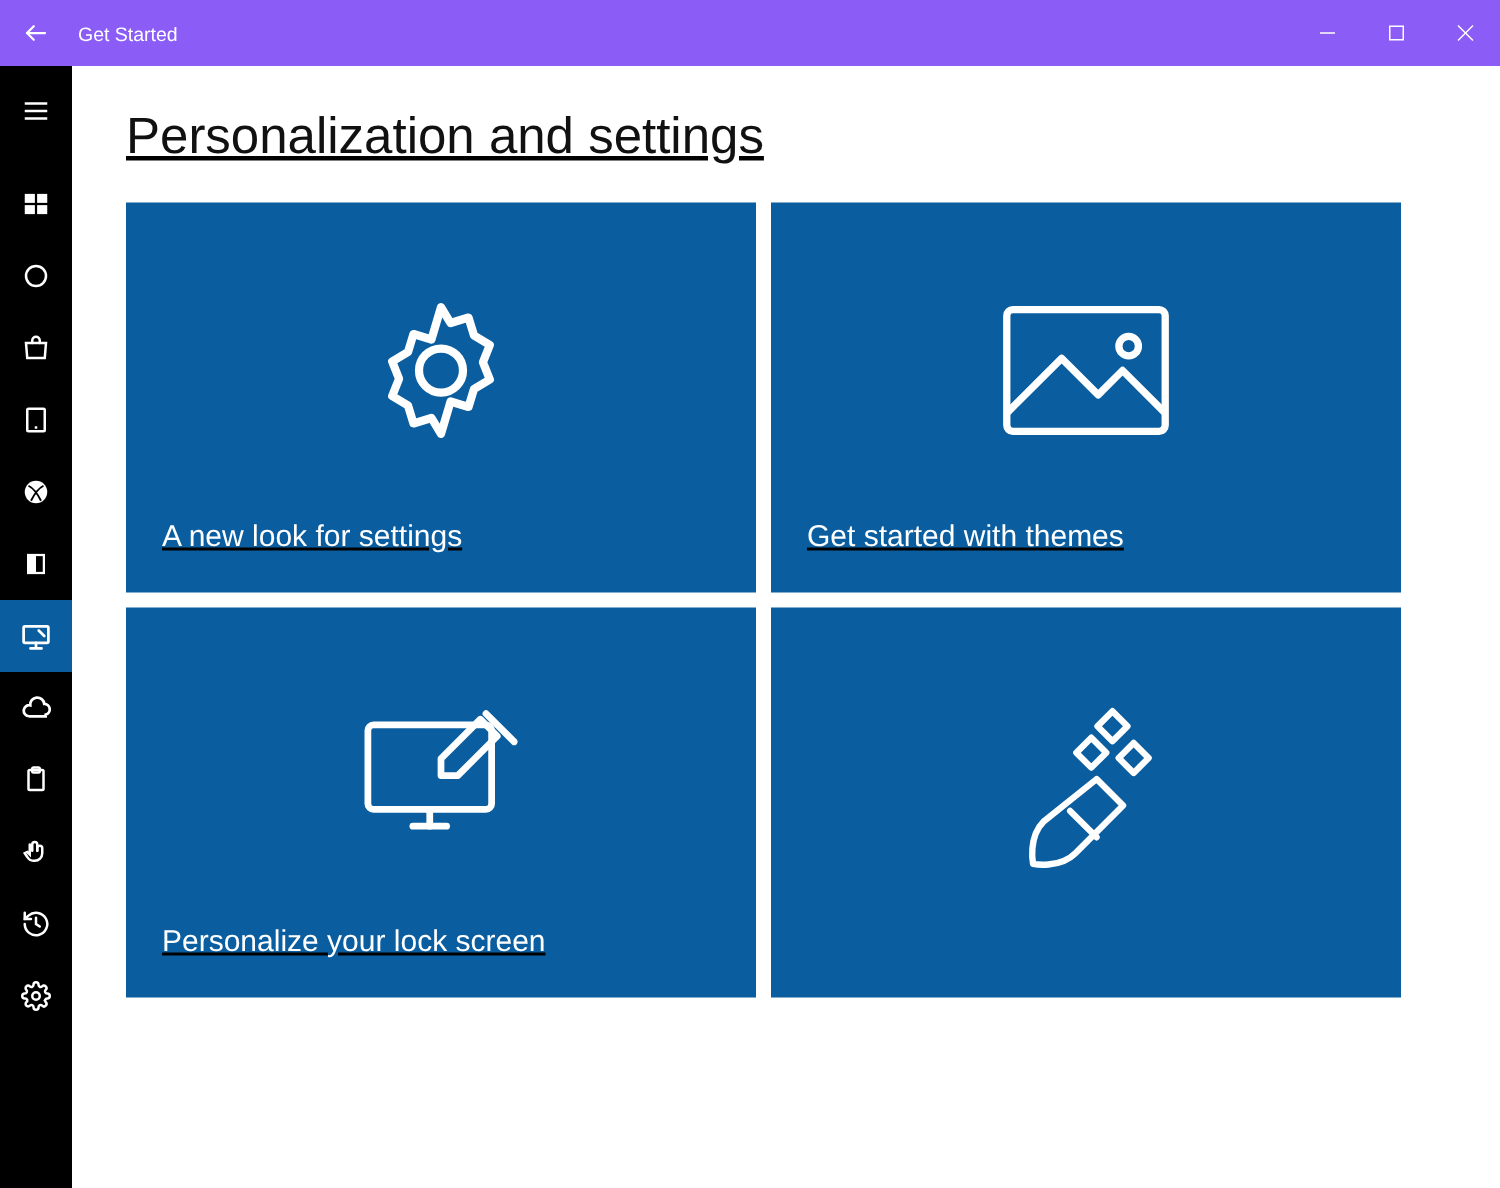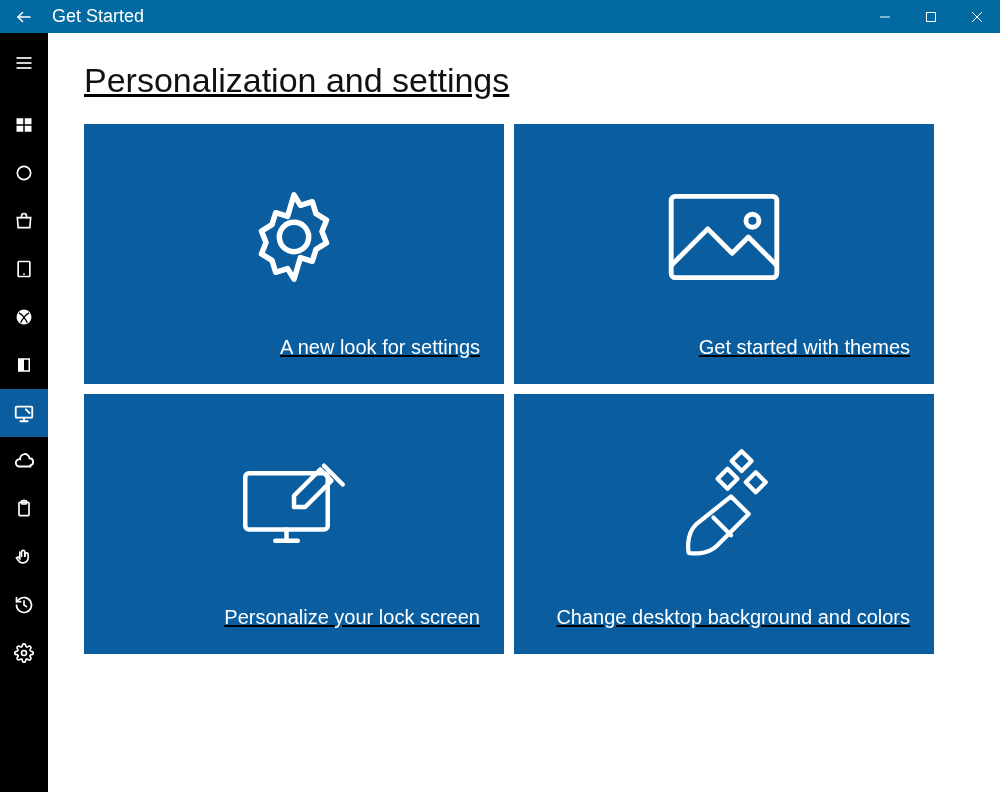--- a/index.html
+++ b/index.html
@@ -1,23 +1,23 @@
 <!DOCTYPE html>
 <html><head>
 <meta charset="utf-8">
 <style>
   * { box-sizing: border-box; margin: 0; padding: 0; }
   html, body { width: 1000px; height: 792px; font-family: "Segoe UI", Arial, sans-serif; overflow: hidden; background:#fff; }
   .titlebar {
-    height: 33px;
-    background: #0369a1;
+    height: 44px;
+    background: #8b5cf6;
     color: #fff;
     display: flex;
     align-items: center;
-    font-size: 18px;
+    font-size: 13px;
     user-select: none;
   }
   .titlebar .back {
     width: 48px; height: 32px; display:flex; align-items:center; justify-content:center;
     cursor:pointer;
   }
   .titlebar .title { flex: 0 0 auto; padding-left: 4px; }
   .titlebar .spacer { flex: 1; }
   .titlebar .win-btn {
     width: 46px; height: 32px; display:flex; align-items:center; justify-content:center;
@@ -61,21 +61,20 @@
     grid-auto-rows: 260px;
     gap: 10px;
   }
   .tile {
     background:#0a5ea0;
     color:#fff;
     padding: 18px 24px 24px 24px;
     display:flex;
     flex-direction:column;
     cursor:pointer;
-    text-align:right;
   }
   .tile .icon-area {
     flex:1;
     display:flex;
     align-items:center;
     justify-content:center;
   }
   .tile .label {
     font-size: 20px;
     font-weight: 300;
@@ -289,18 +288,17 @@
           <span>
             <svg width="110" height="120" viewBox="0 0 30 34" stroke-width="1.2" stroke-linecap="round" stroke-linejoin="round">
               <rect x="18" y="2" width="4" height="4" transform="rotate(45 20 4)"></rect>
               <rect x="14" y="7" width="4" height="4" transform="rotate(45 16 9)"></rect>
               <rect x="22" y="8" width="4" height="4" transform="rotate(45 24 10)"></rect>
               <path d="M17 14l5 5-9 9c-3 3-8 2-8 2s-1-5 2-8l10-8z"></path>
               <line x1="12" y1="20" x2="17" y2="25"></line>
             </svg>
           </span>
         </div>
-        <div class="label">Change desktop background and colors</div>
       </div>
 
     </div>
   </div>
 </div>
 
 </body></html>

